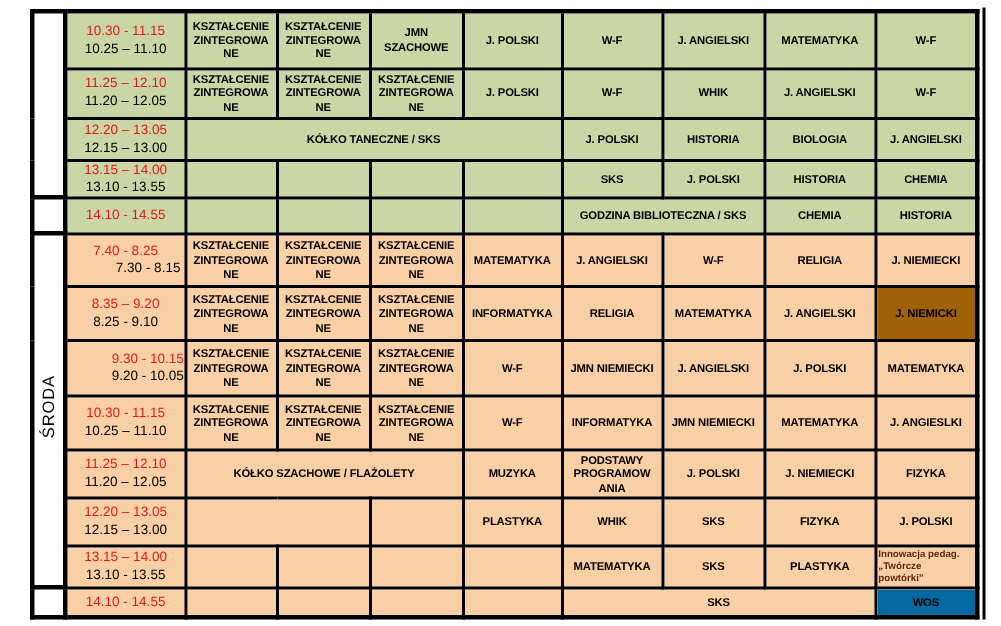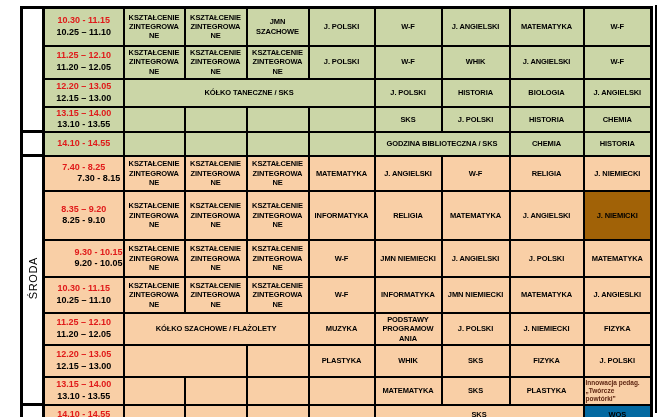--- a/index.html
+++ b/index.html
@@ -4,21 +4,21 @@
 <style>
   html,body{margin:0;padding:0;}
   .canvas{position:relative;width:667px;height:417px;background:#ffffff;overflow:hidden;
           font-family:"Liberation Sans","DejaVu Sans",sans-serif;color:#000;}
   table.tt{position:absolute;left:20px;top:6px;width:630px;border-collapse:collapse;
            table-layout:fixed;border:3px solid #000;}
   td{border:2px solid #000;padding:0;text-align:center;vertical-align:middle;overflow:hidden;}
   td.day{border-width:3px;background:#ffffff;}
   .day-label{display:inline-block;writing-mode:vertical-rl;transform:rotate(180deg);
              font-size:11px;letter-spacing:0.6px;}
-  td.time{font-weight:bold;font-size:9px;line-height:1.3;}
+  td.time{font-weight:normal;font-size:9px;line-height:1.3;}
   td.subj{font-weight:bold;font-size:7.5px;line-height:1.25;letter-spacing:-0.1px;white-space:pre-line;}
   td.note{font-size:6.5px;font-weight:bold;text-align:left;line-height:1.25;padding:0 1px;white-space:pre-line;}
   .edge-line{position:absolute;left:655px;top:5px;width:2px;height:408px;background:#000;}
 </style>
 </head>
 <body>
 
 <div class="canvas">
   <table class="tt">
     <colgroup>
@@ -126,21 +126,21 @@
 NE</td>
           <td class="subj" style="background: rgb(249, 207, 166);">KSZTAŁCENIE
 ZINTEGROWA
 NE</td>
           <td class="subj" style="background: rgb(249, 207, 166);">MATEMATYKA</td>
           <td class="subj" style="background: rgb(249, 207, 166);">J. ANGIELSKI</td>
           <td class="subj" style="background: rgb(249, 207, 166);">W-F</td>
           <td class="subj" style="background: rgb(249, 207, 166);">RELIGIA</td>
           <td class="subj" style="background: rgb(249, 207, 166);">J. NIEMIECKI</td>
         </tr>
-        <tr style="height: 49px;">
+        <tr style="height: 36px;">
           <td class="time" style="background: rgb(249, 207, 166);">
             <div style="color: rgb(224, 26, 26);">8.35 – 9.20</div>
             <div style="color: rgb(0, 0, 0);">8.25 - 9.10</div>
           </td>
           <td class="subj" style="background: rgb(249, 207, 166);">KSZTAŁCENIE
 ZINTEGROWA
 NE</td>
           <td class="subj" style="background: rgb(249, 207, 166);">KSZTAŁCENIE
 ZINTEGROWA
 NE</td>

